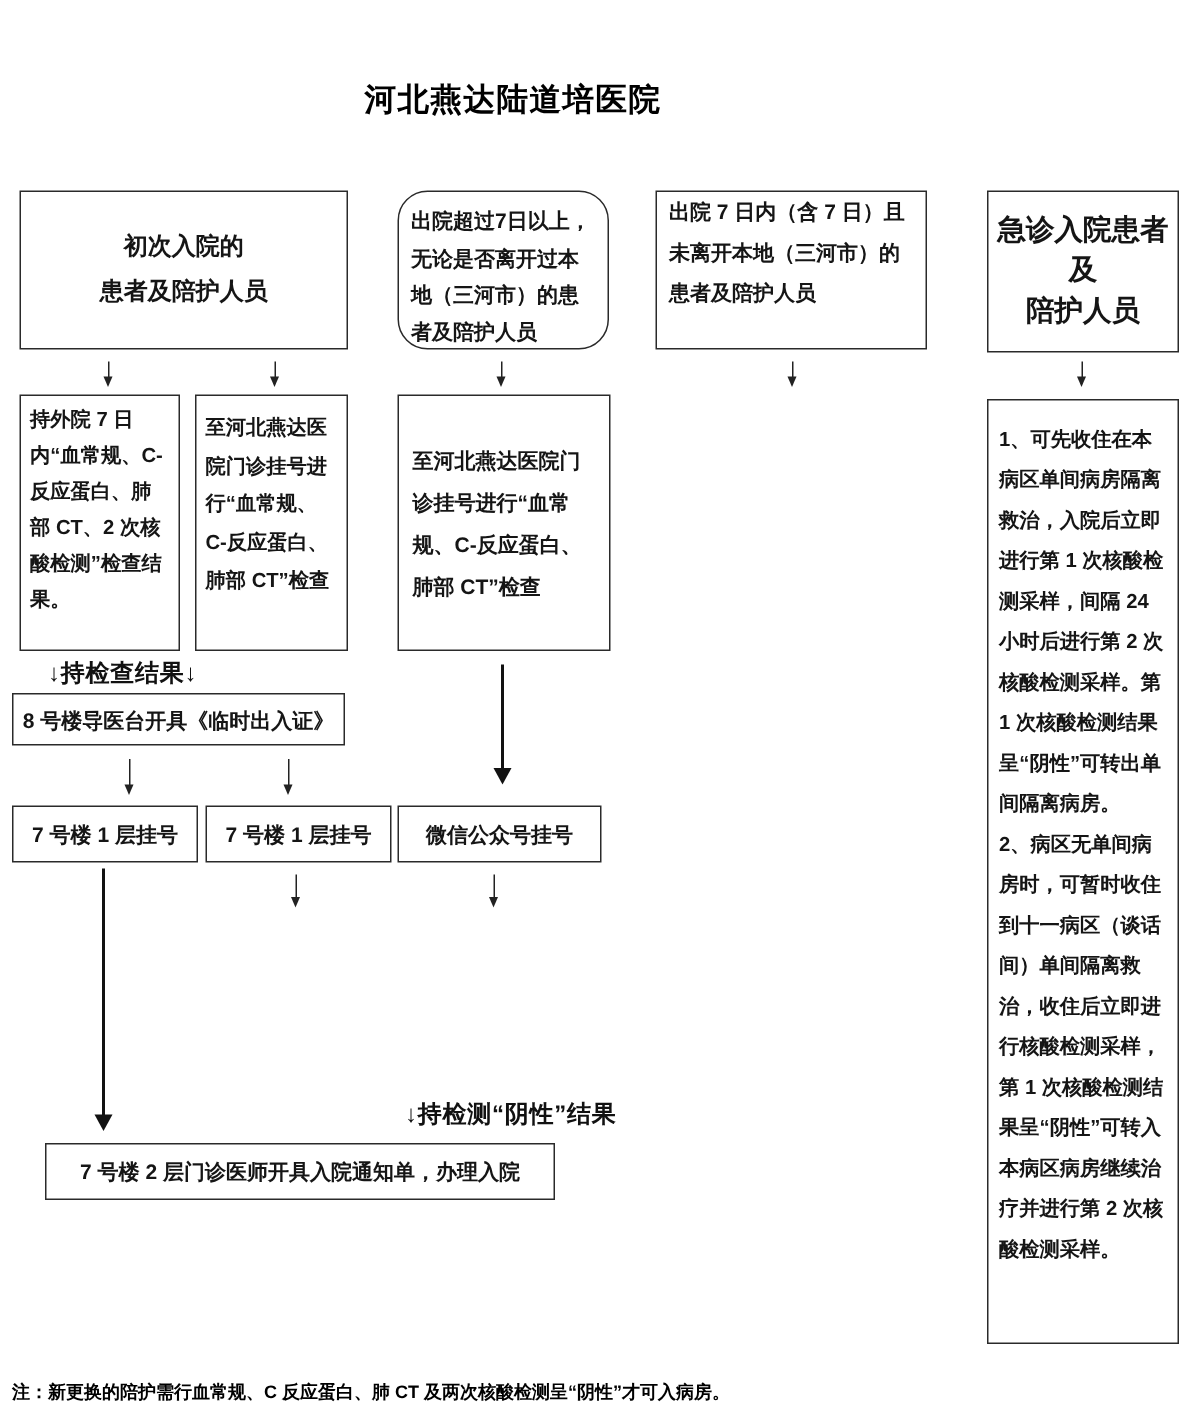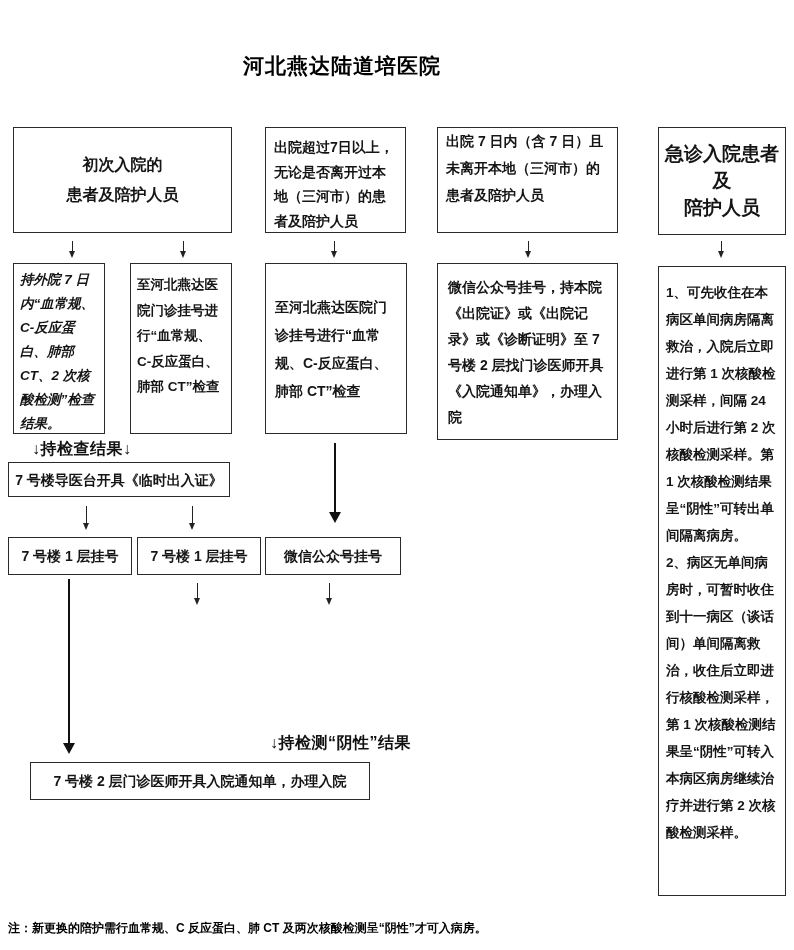--- a/index.html
+++ b/index.html
@@ -55,47 +55,46 @@
 </head>
 <body>
 
 <div id="stage">
 
   <div class="title" id="main-title">河北燕达陆道培医院</div>
 
   <div class="box cc ml" style="left:13px;top:127px;width:219px;height:106px;font-size:16px;line-height:30px;text-align:center;">初次入院的
 患者及陪护人员</div>
 
-  <div class="box pad" style="left:265px;top:127px;width:141px;height:106px;padding-top:7px;line-height:24.5px;font-size:14px;">出院超过7日以上，无论是否离开过本地（三河市）的患者及陪护人员</div>
+  <div class="box pad" style="left:265px;top:127px;width:141px;height:106px;padding-top:7px;line-height:24.5px;font-size:14px;border-radius:20px;">出院超过7日以上，无论是否离开过本地（三河市）的患者及陪护人员</div>
 
   <div class="box pad" style="left:437px;top:127px;width:181px;height:106px;padding-top:0;line-height:27px;font-size:14px;">出院 7 日内（含 7 日）且未离开本地（三河市）的患者及陪护人员</div>
 
   <div class="box ct ml" style="left:658px;top:127px;width:128px;height:108px;padding-top:12px;line-height:27px;font-size:19px;">急诊入院患者及
 陪护人员</div>
 
   <div class="varrow" style="left:72px;top:241px;height:13px;"></div>
   <div class="varrow" style="left:183px;top:241px;height:13px;"></div>
   <div class="varrow" style="left:334px;top:241px;height:13px;"></div>
   <div class="varrow" style="left:528px;top:241px;height:13px;"></div>
   <div class="varrow" style="left:721px;top:241px;height:13px;"></div>
 
-  <div class="box" style="left:13px;top:263px;width:92px;height:171px;padding:4px 6px;line-height:24px;font-style:italic;">持外院 7 日内“血常规、C-反应蛋白、肺部 CT、2 次核酸检测”检查结果。</div>
+  <div class="box" style="left:13px;top:263px;width:107px;height:171px;padding:4px 6px;line-height:24px;">持外院 7 日内“血常规、C-反应蛋白、肺部 CT、2 次核酸检测”检查结果。</div>
 
   <div class="box" style="left:130px;top:263px;width:102px;height:171px;padding:8px 6px;line-height:25.5px;">至河北燕达医院门诊挂号进行“血常规、C-反应蛋白、肺部 CT”检查</div>
 
   <div class="box" style="left:265px;top:263px;width:142px;height:171px;display:flex;align-items:center;padding:0 9px;line-height:28px;font-size:14px;">至河北燕达医院门诊挂号进行“血常规、C-反应蛋白、肺部 CT”检查</div>
 
-  <div class="box" style="left:437px;top:263px;width:181px;height:177px;display:flex;align-items:center;padding:0 10px;line-height:26px;font-size:14px;">微信公众号挂号，持本院《出院证》或《出院记录》或《诊断证明》至 7 号楼 2 层找门诊医师开具《入院通知单》，办理入院</div>
 
   <div class="box ml" style="left:658px;top:266px;width:128px;height:630px;padding:12px 7px;line-height:27px;">1、可先收住在本病区单间病房隔离救治，入院后立即进行第 1 次核酸检测采样，间隔 24 小时后进行第 2 次核酸检测采样。第 1 次核酸检测结果呈“阴性”可转出单间隔离病房。
 2、病区无单间病房时，可暂时收住到十一病区（谈话间）单间隔离救治，收住后立即进行核酸检测采样，第 1 次核酸检测结果呈“阴性”可转入本病区病房继续治疗并进行第 2 次核酸检测采样。</div>
 
   <div class="flow-label" style="left:32px;top:439px;font-size:16px;">↓持检查结果↓</div>
 
-  <div class="box cc" style="left:8px;top:462px;width:222px;height:35px;font-size:14px;">7 号楼导医台开具《临时出入证》</div>
+  <div class="box cc" style="left:8px;top:462px;width:222px;height:35px;font-size:14px;">8 号楼导医台开具《临时出入证》</div>
 
   <div class="varrow" style="left:86px;top:506px;height:20px;"></div>
   <div class="varrow" style="left:192px;top:506px;height:20px;"></div>
 
   <div class="varrow thick" style="left:334px;top:443px;height:75px;"></div>
 
   <div class="box cc" style="left:8px;top:537px;width:124px;height:38px;font-size:14px;">7 号楼 1 层挂号</div>
   <div class="box cc" style="left:137px;top:537px;width:124px;height:38px;font-size:14px;">7 号楼 1 层挂号</div>
   <div class="box cc" style="left:265px;top:537px;width:136px;height:38px;font-size:14px;">微信公众号挂号</div>
 

